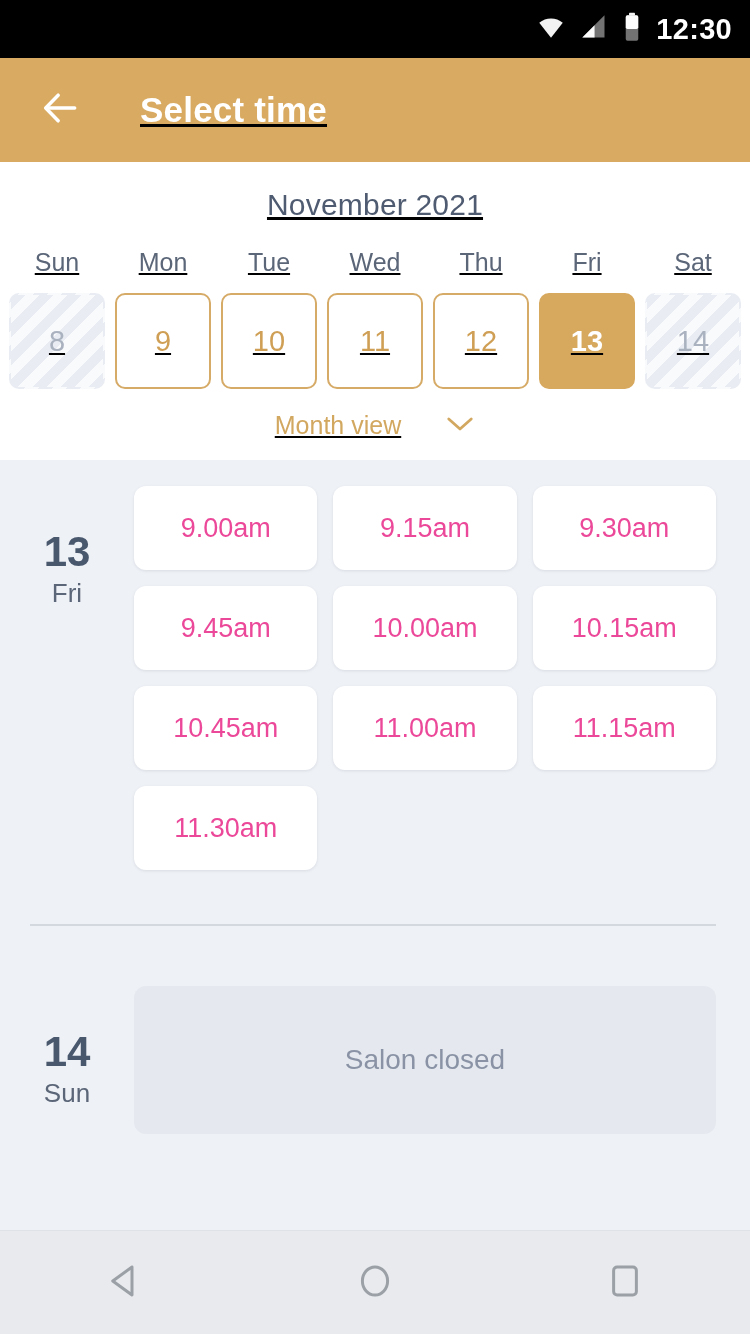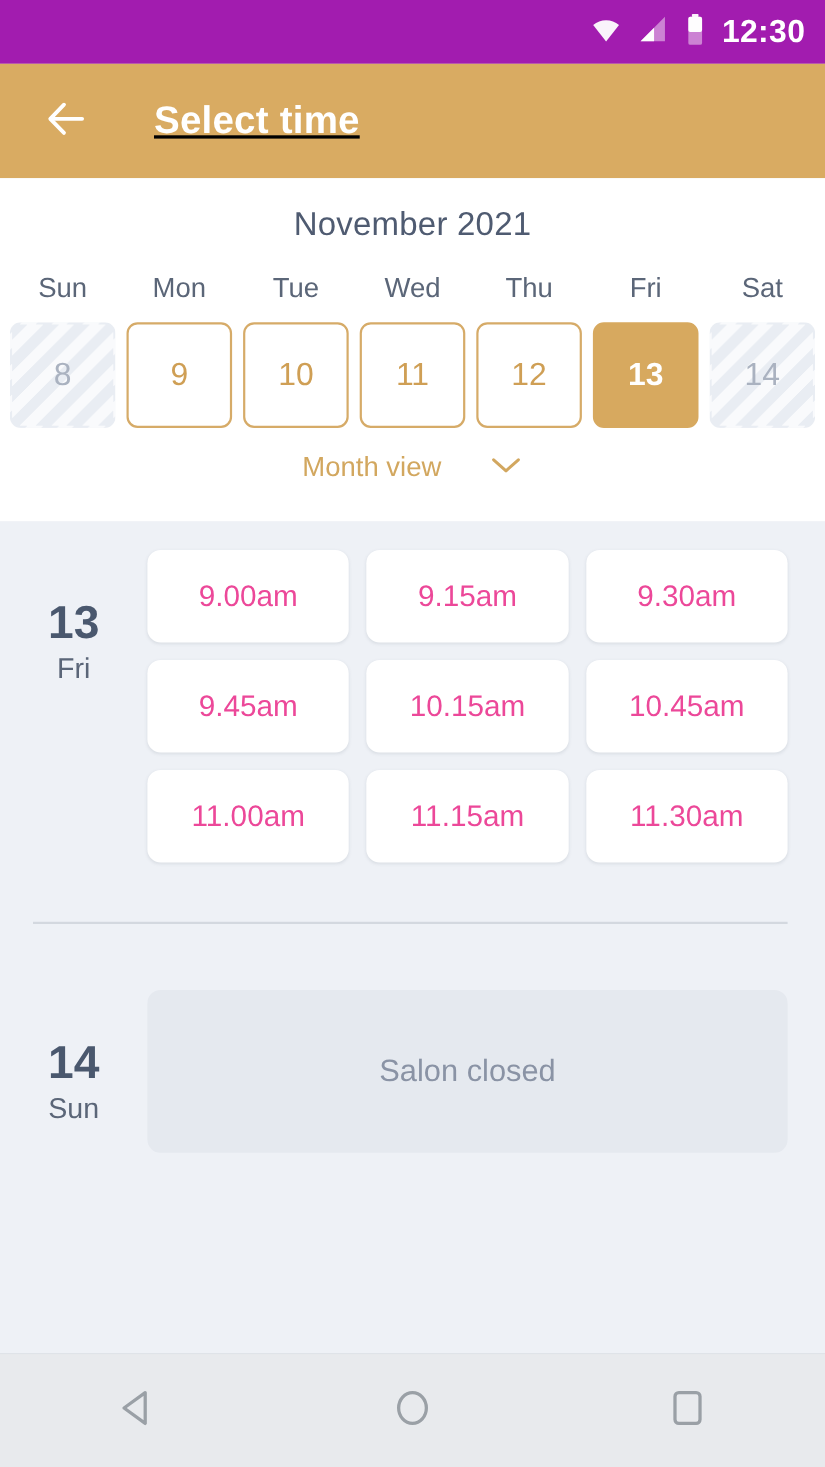--- a/index.html
+++ b/index.html
@@ -17,21 +17,21 @@
     width: 750px;
     height: 1334px;
     display: flex;
     flex-direction: column;
     background: #eef1f6;
   }
 
   
   .status-bar {
     height: 58px;
-    background: #a21caf;
+    background: #000000;
     display: flex;
     align-items: center;
     justify-content: flex-end;
     padding: 0 18px 0 0;
     flex: 0 0 auto;
   }
   .status-icons {
     display: flex;
     align-items: center;
     gap: 14px;
@@ -67,22 +67,23 @@
     color: #ffffff;
     font-size: 35px;
     font-weight: bold;
     margin-left: 52px;
     letter-spacing: 0.2px;
   }
 
   
   .calendar-panel {
     background: #ffffff;
-    padding: 26px 0 34px 0;
+    padding: 26px 0 20px 0;
     flex: 0 0 auto;
+    text-decoration: underline;
   }
   .month-title {
     text-align: center;
     font-size: 30px;
     color: #4f5b71;
     letter-spacing: 0.2px;
     margin-bottom: 26px;
   }
   .weekday-row {
     display: flex;
@@ -333,20 +334,21 @@
     <div class="day-block">
       <div class="day-label">
         <div class="dnum">13</div>
         <div class="dname">Fri</div>
       </div>
       <div class="slots">
         <div class="slot">9.00am</div>
         <div class="slot">9.15am</div>
         <div class="slot">9.30am</div>
         <div class="slot">9.45am</div>
+        <div class="slot">10.00am</div>
         <div class="slot">10.15am</div>
         <div class="slot">10.45am</div>
         <div class="slot">11.00am</div>
         <div class="slot">11.15am</div>
         <div class="slot">11.30am</div>
       </div>
     </div>
 
     <div class="divider"></div>
 

